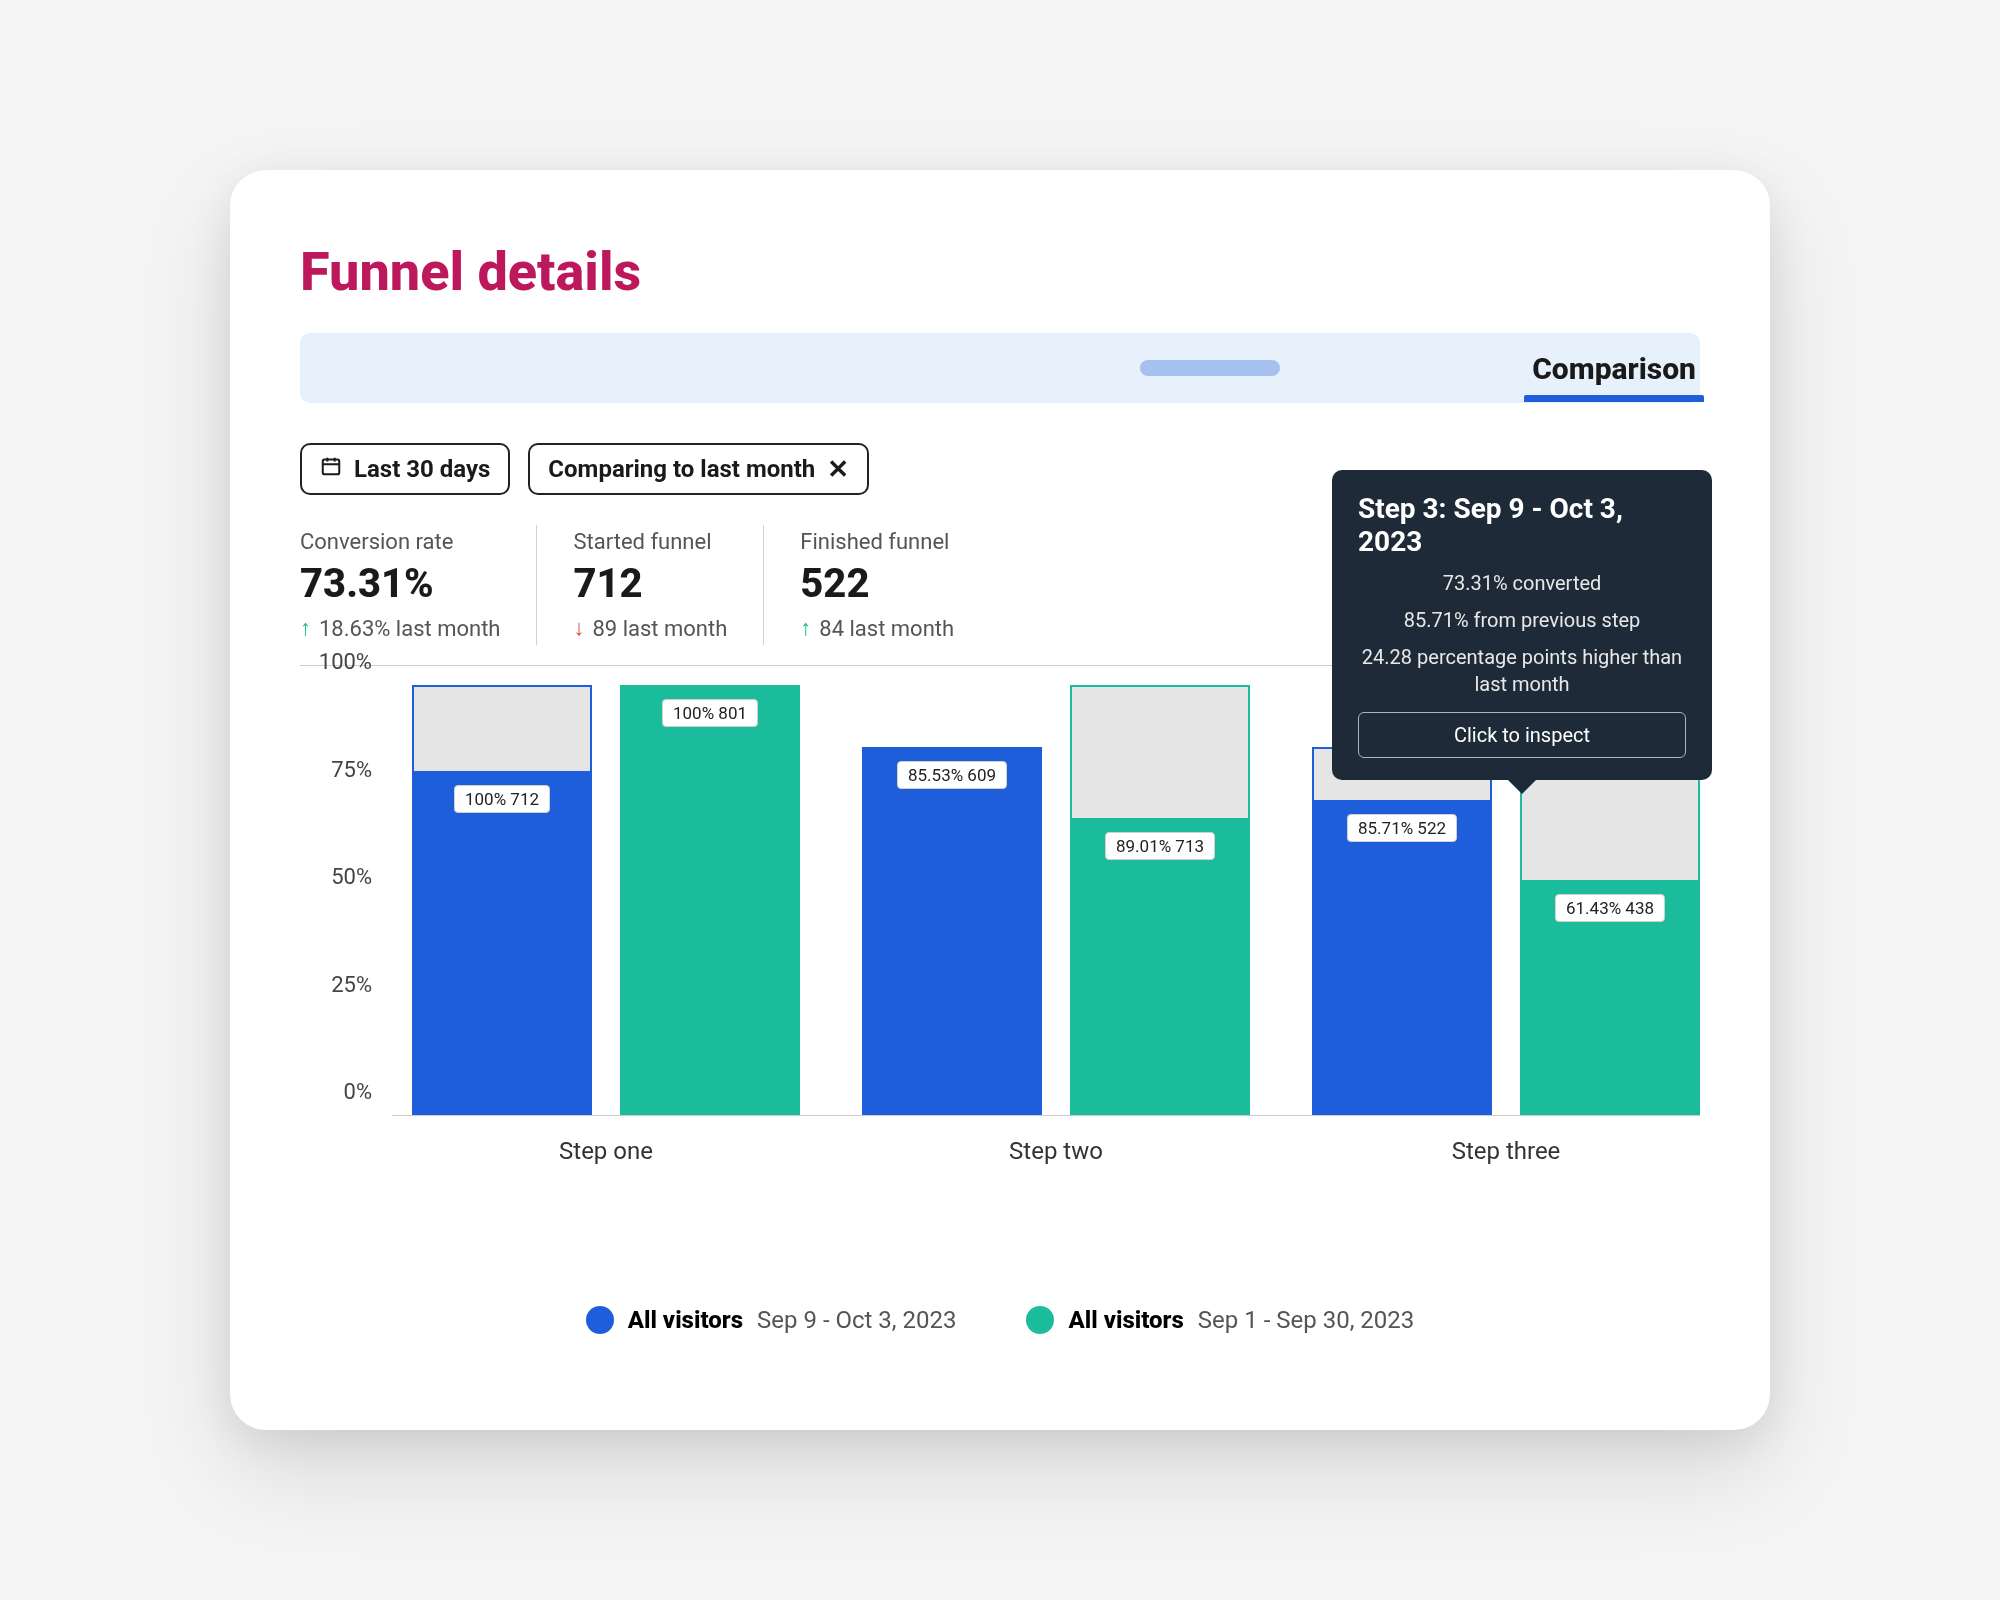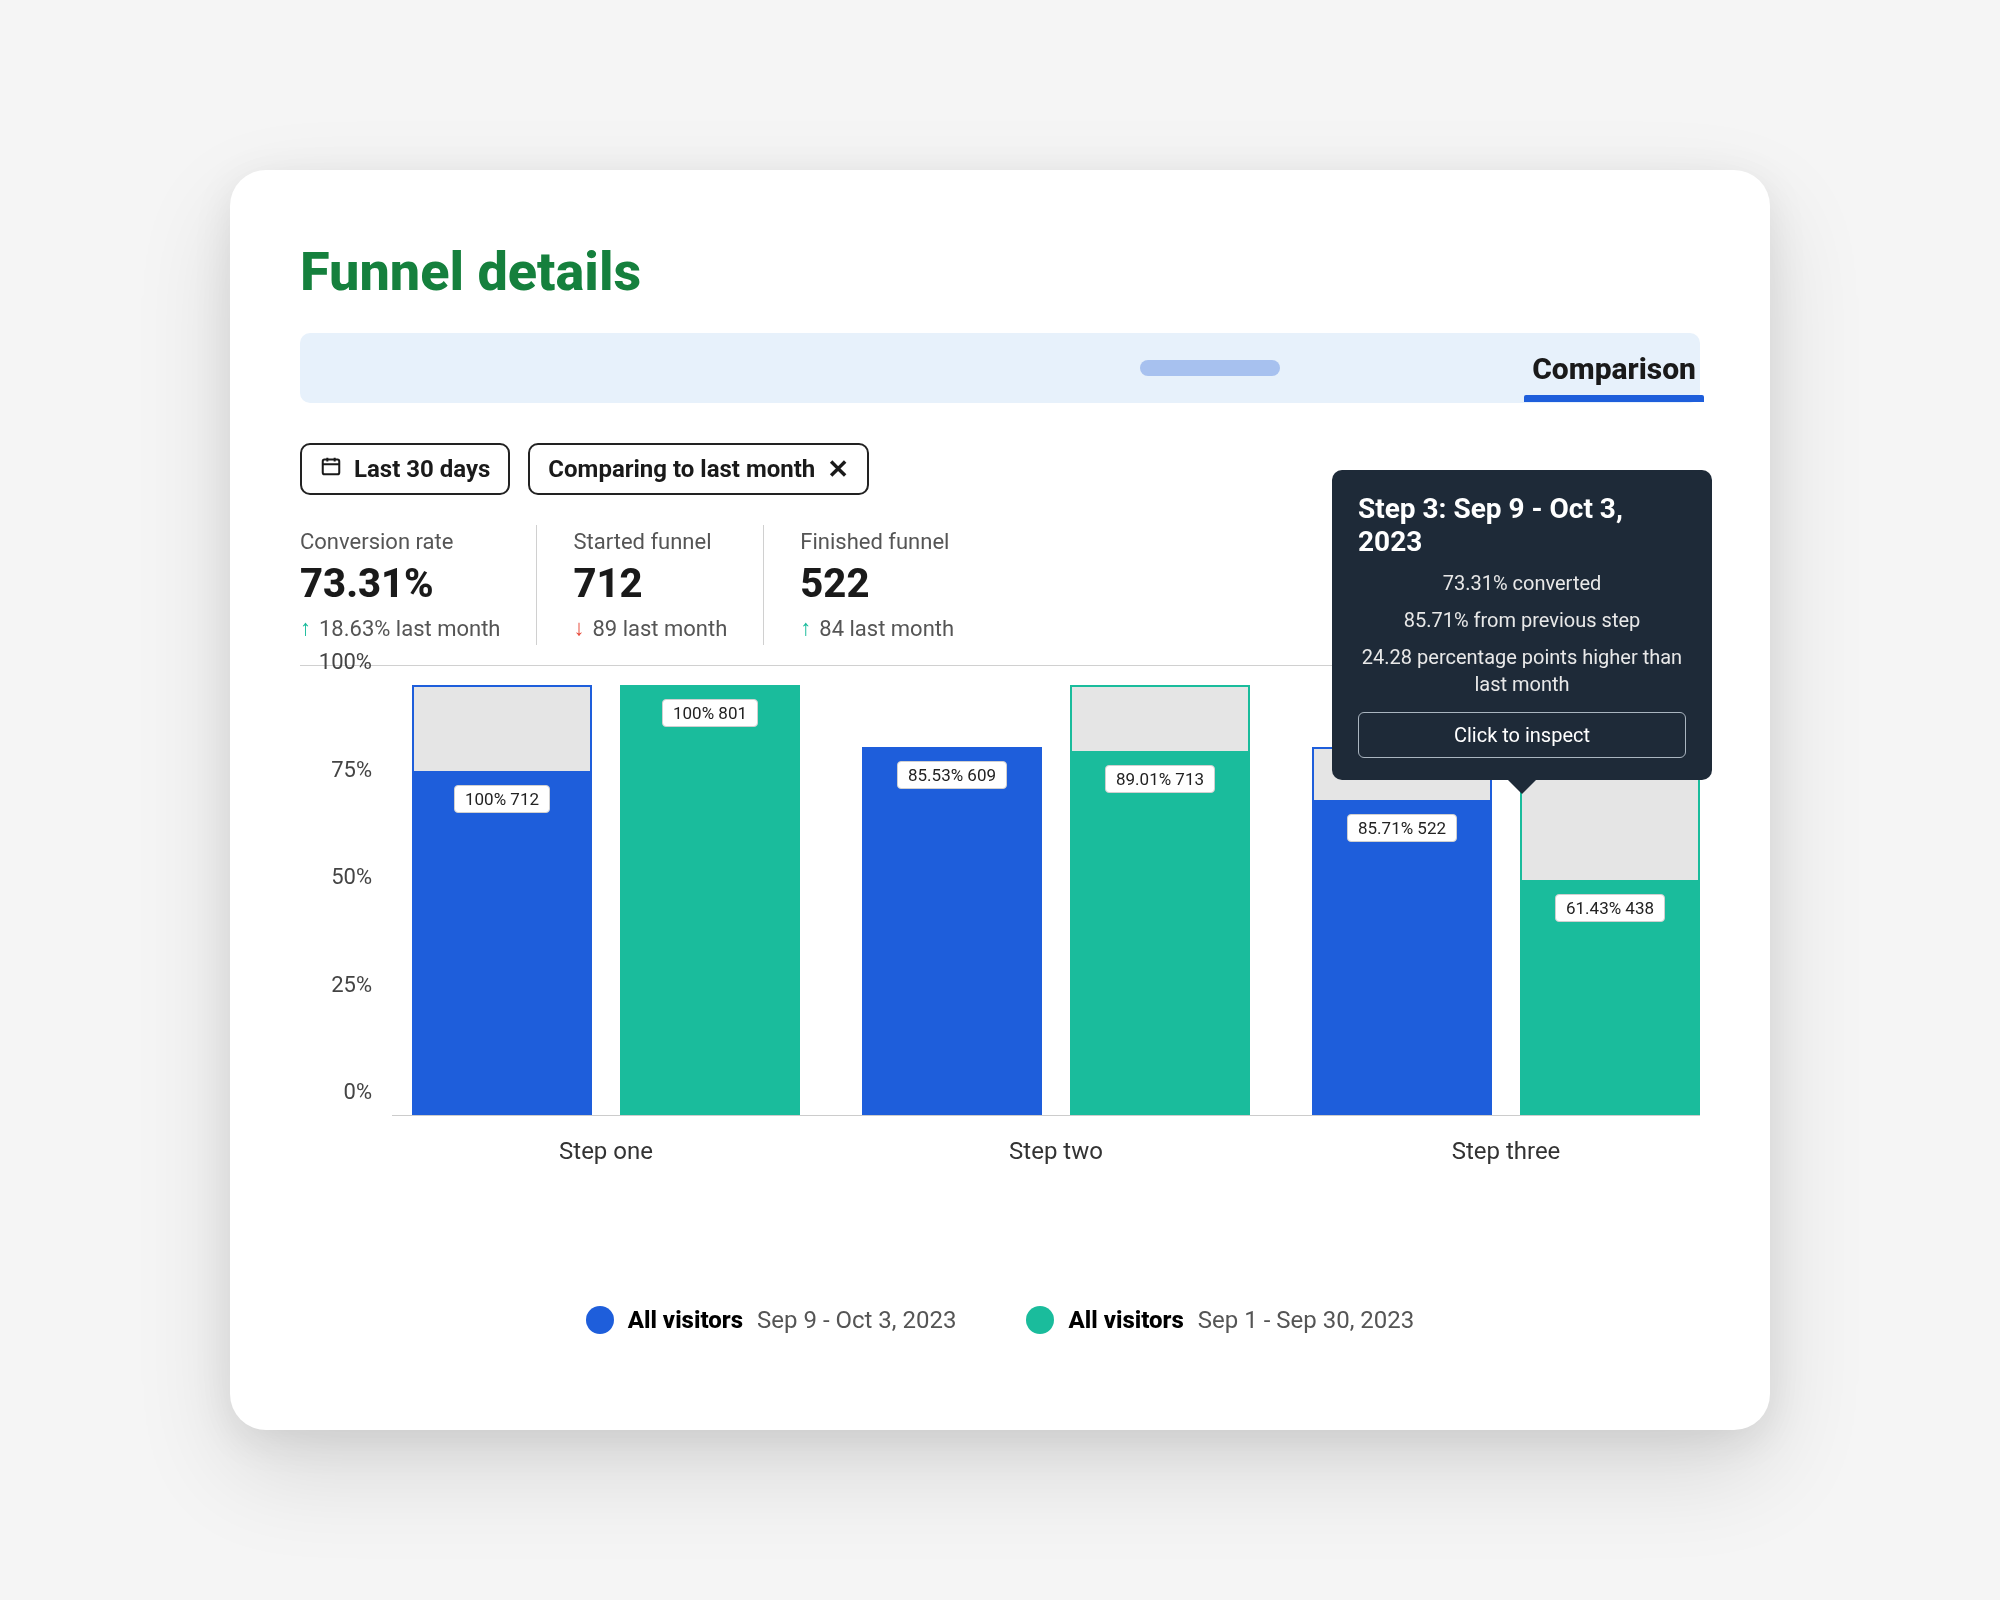--- a/index.html
+++ b/index.html
@@ -17,21 +17,21 @@
   height: 1260px;
   background: #fff;
   border-radius: 36px;
   box-shadow: 0 40px 100px rgba(0,0,0,0.12), 0 10px 40px rgba(0,0,0,0.08);
   padding: 70px 70px 50px 70px;
   position: relative;
 }
 .title {
   font-size: 54px;
   font-weight: 800;
-  color: #15803d;
+  color: #be185d;
   margin-bottom: 30px;
 }
 .tab-bar {
   background: #e7f1fb;
   border-radius: 10px;
   height: 70px;
   display: flex;
   align-items: center;
   justify-content: flex-end;
   position: relative;
@@ -341,21 +341,21 @@
 
       <div class="step-group" style="left:470px">
         <div class="bar-container">
           <div class="bar-outline blue-outline" style="height:368px"></div>
           <div class="bar-fill blue-fill" style="height:368px">
             <div class="bar-label">85.53%   609</div>
           </div>
         </div>
         <div class="bar-container">
           <div class="bar-outline teal-outline" style="height:430px"></div>
-          <div class="bar-fill teal-fill" style="height:364px">
+          <div class="bar-fill teal-fill" style="height:297px">
             <div class="bar-label">89.01%   713</div>
           </div>
         </div>
         <div class="step-label">Step two</div>
       </div>
 
       <div class="step-group" style="left:920px">
         <div class="bar-container">
           <div class="bar-outline blue-outline" style="height:368px"></div>
           <div class="bar-fill blue-fill" style="height:315px">

